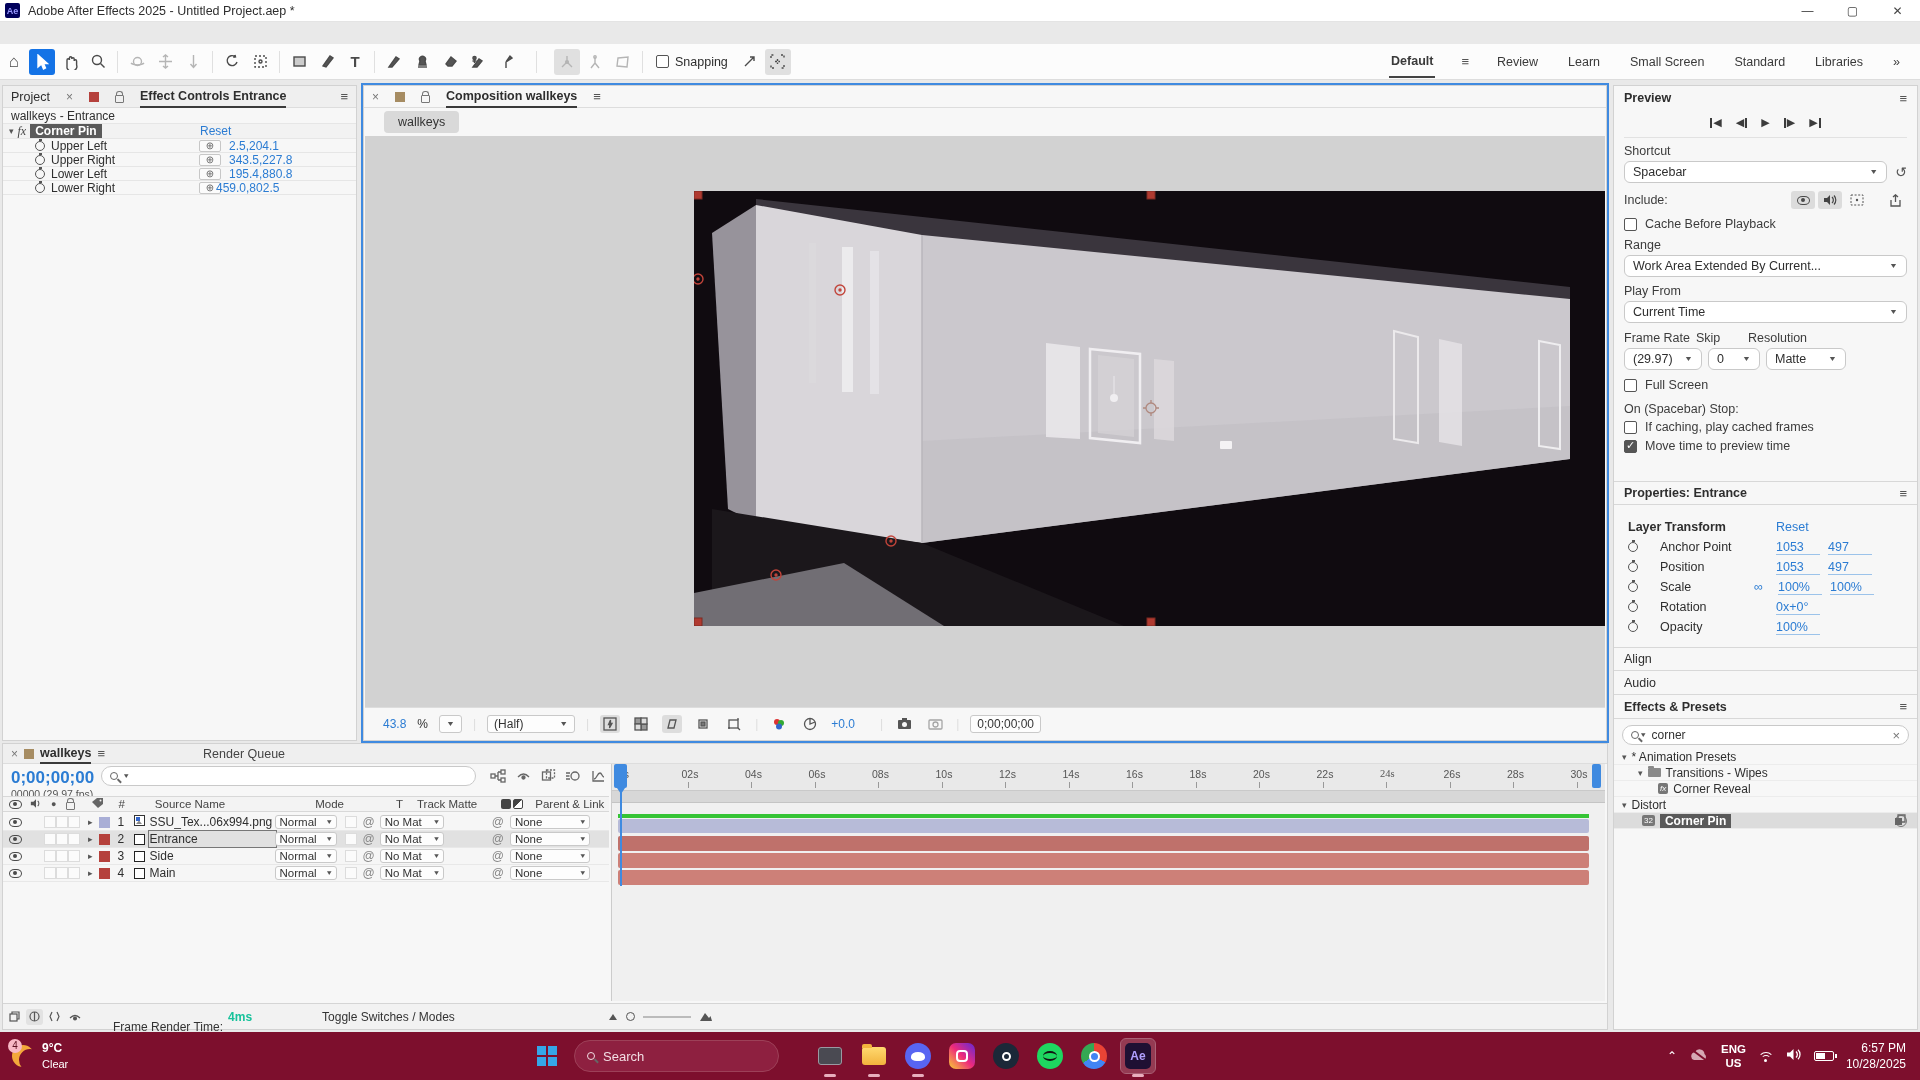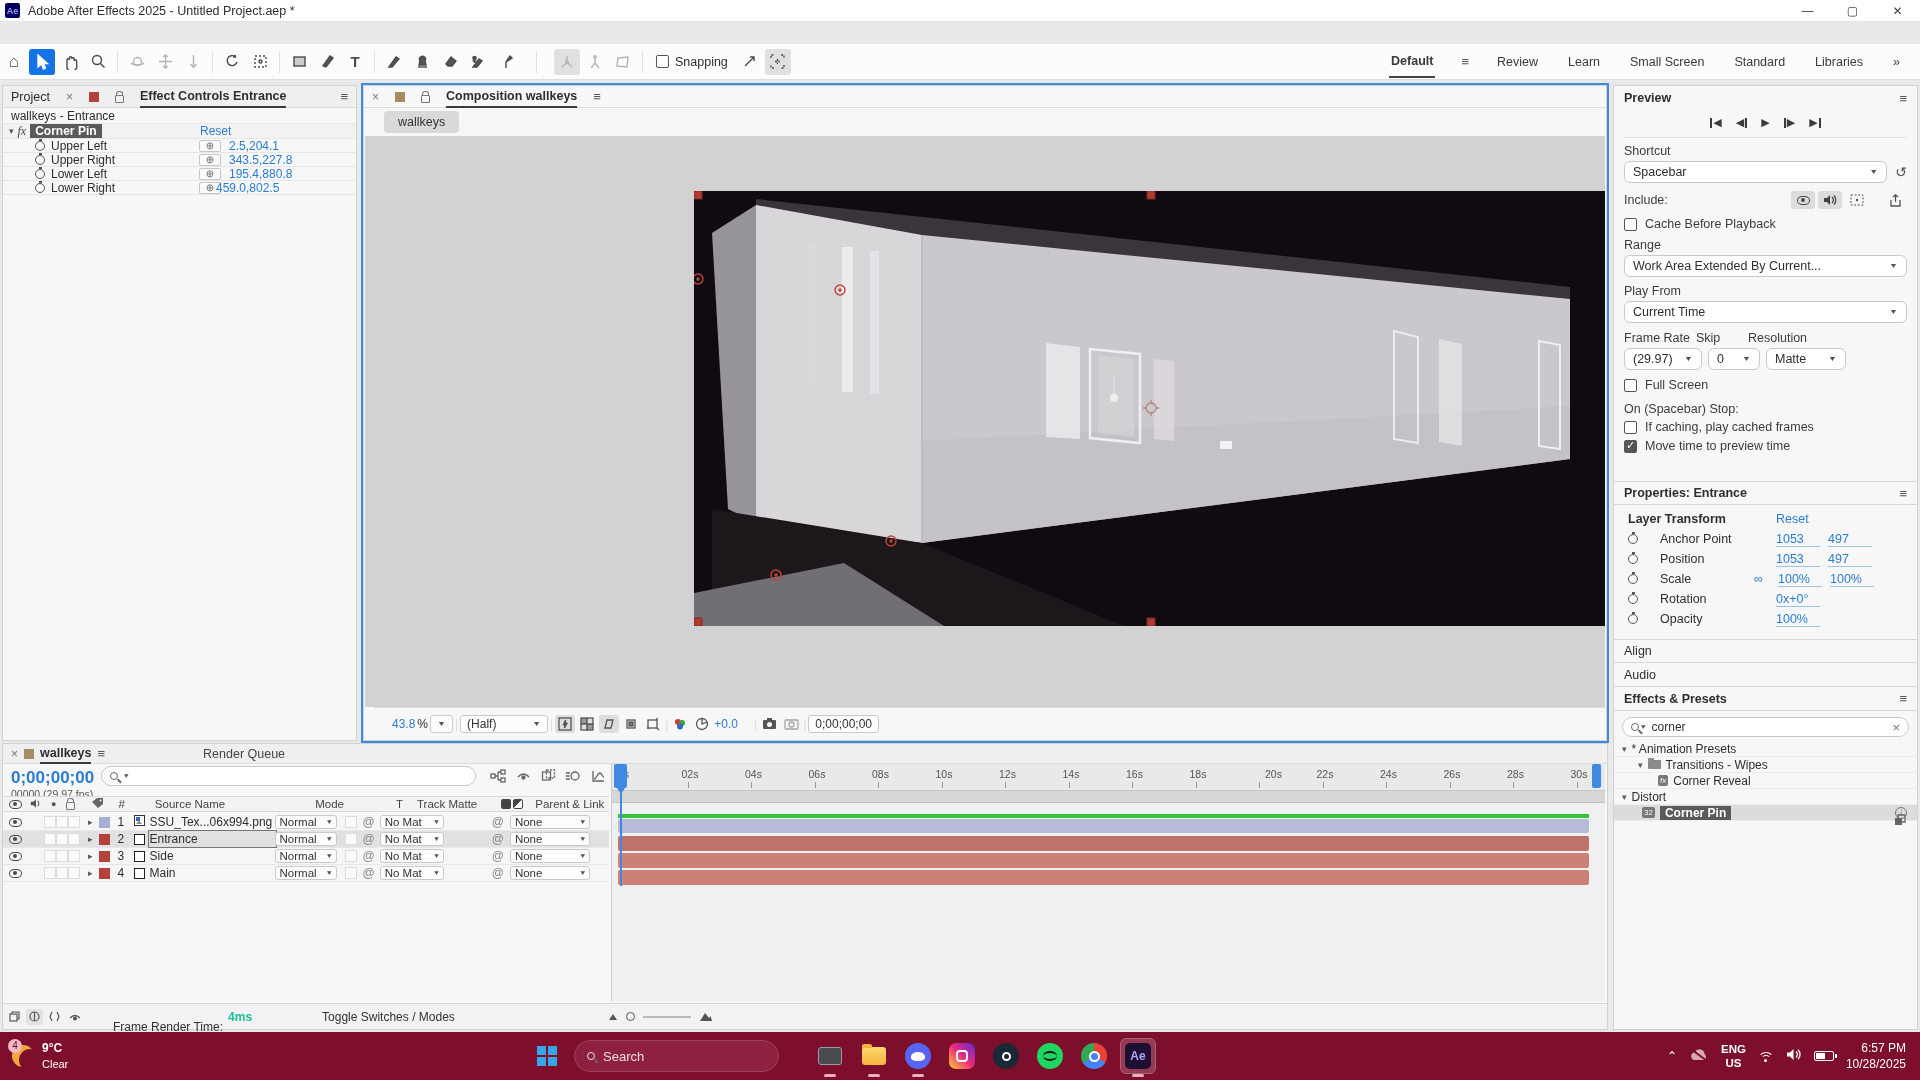--- a/index.html
+++ b/index.html
@@ -41,21 +41,21 @@
   .ec-row{height:14px;display:flex;align-items:center;border-bottom:1px solid #e6e6e6;padding-left:6px;}
   .stopwatch{width:10px;height:10px;border:1.3px solid #555;border-radius:50%;position:relative;display:inline-block;}
   .stopwatch:before{content:"";position:absolute;left:2.5px;top:-3px;width:3px;height:2px;background:#555;}
   .bluev{color:#2b7cd3;}
   .targetbtn{width:22px;height:12px;border:1px solid #c7c7c7;background:#fbfbfb;border-radius:2px;display:flex;align-items:center;justify-content:center;color:#666;font-size:10px;line-height:10px;}
   
   .comp-panel{outline:2px solid #3f8ae0;}
   .bcrumb{height:28px;display:flex;align-items:center;padding-left:20px;background:#f7f7f7;}
   .bchip{background:#d9d9d9;border-radius:4px;padding:4px 14px;font-size:12.5px;color:#333;}
   .viewer{position:absolute;left:1px;top:50px;right:1px;bottom:33px;background:#d2d2d2;overflow:hidden;}
-  .compfoot{position:absolute;left:1px;right:1px;bottom:1px;height:32px;background:#f7f7f7;border-top:1px solid #ddd;display:flex;align-items:center;gap:2px;padding-left:18px;font-size:12px;margin-left:9px;}
+  .compfoot{position:absolute;left:1px;right:1px;bottom:1px;height:32px;background:#f7f7f7;border-top:1px solid #ddd;display:flex;align-items:center;gap:11px;padding-left:18px;font-size:12px;}
   .dd{border:1px solid #c9c9c9;background:#fdfdfd;border-radius:3px;height:18px;display:inline-flex;align-items:center;padding:0 6px;gap:8px;font-size:12px;color:#333;}
   .chev{font-size:9px;color:#555;transform:scaleY(.8);}
   .fico{width:20px;height:18px;display:flex;align-items:center;justify-content:center;border-radius:3px;}
   .fico svg{stroke:#555;fill:none;stroke-width:1.3;}
   .fico.pressed{background:#ddd;}
   
   .rrow{display:flex;align-items:center;padding:0 10px;}
   .rhead{height:24px;display:flex;align-items:center;justify-content:space-between;padding:0 10px;font-weight:bold;font-size:12.5px;background:#f7f7f7;}
   .transport{display:flex;justify-content:center;gap:14px;padding:6px 0 8px;color:#3c3c3c;border-bottom:1px solid #e2e2e2;margin:0 10px;}
   .tbtn{display:flex;align-items:center;font-size:11px;gap:1px;}
@@ -564,21 +564,21 @@
     </div>
     <div class="rrow" style="margin-top:5px;gap:8px;">
       <span class="cbox checked"></span>
       <span class="lbl">Move time to preview time</span>
     </div>
 
     <div class="sechead" style="margin-top:28px;">
         <span>Properties: Entrance</span>
         <span class="hamb">≡</span>
       </div>
-    <div class="prow" style="margin-top:4px;">
+    <div class="prow" style="margin-top:12px;">
       <b style="width:140px;">Layer Transform</b>
       <a class="bluev">Reset</a>
     </div>
     <div class="prow">
         <span class="stopwatch"></span>
         <span style="width:108px;margin-left:14px;">Anchor Point</span>
         <span class="pval">1053</span>
         <span class="pval">497</span>
       </div>
     <div class="prow">
@@ -853,25 +853,25 @@
           <span class="tick" style="left: 329.5px;">10s</span>
           <span class="tickline" style="left: 329.5px;"></span>
           <span class="tick" style="left: 393px;">12s</span>
           <span class="tickline" style="left: 393px;"></span>
           <span class="tick" style="left: 456.5px;">14s</span>
           <span class="tickline" style="left: 456.5px;"></span>
           <span class="tick" style="left: 520px;">16s</span>
           <span class="tickline" style="left: 520px;"></span>
           <span class="tick" style="left: 583.5px;">18s</span>
           <span class="tickline" style="left: 583.5px;"></span>
-          <span class="tick" style="left: 647px; margin-left: 12px;">20s</span>
+          <span class="tick" style="left: 647px;">20s</span>
           <span class="tickline" style="left: 647px;"></span>
           <span class="tick" style="left: 710.5px;">22s</span>
           <span class="tickline" style="left: 710.5px;"></span>
-          <span class="tick" style="left: 774px;">24s</span>
+          <span class="tick" style="left: 774px; font-family: Liberation Serif, serif;">24s</span>
           <span class="tickline" style="left: 774px;"></span>
           <span class="tick" style="left: 837.5px;">26s</span>
           <span class="tickline" style="left: 837.5px;"></span>
           <span class="tick" style="left: 901px;">28s</span>
           <span class="tickline" style="left: 901px;"></span>
           <span class="tick" style="left: 964.5px;">30s</span>
           <span class="tickline" style="left: 964.5px;"></span>
         </div>
       <div class="workarea"></div>
       <div class="playhead-top"></div>

